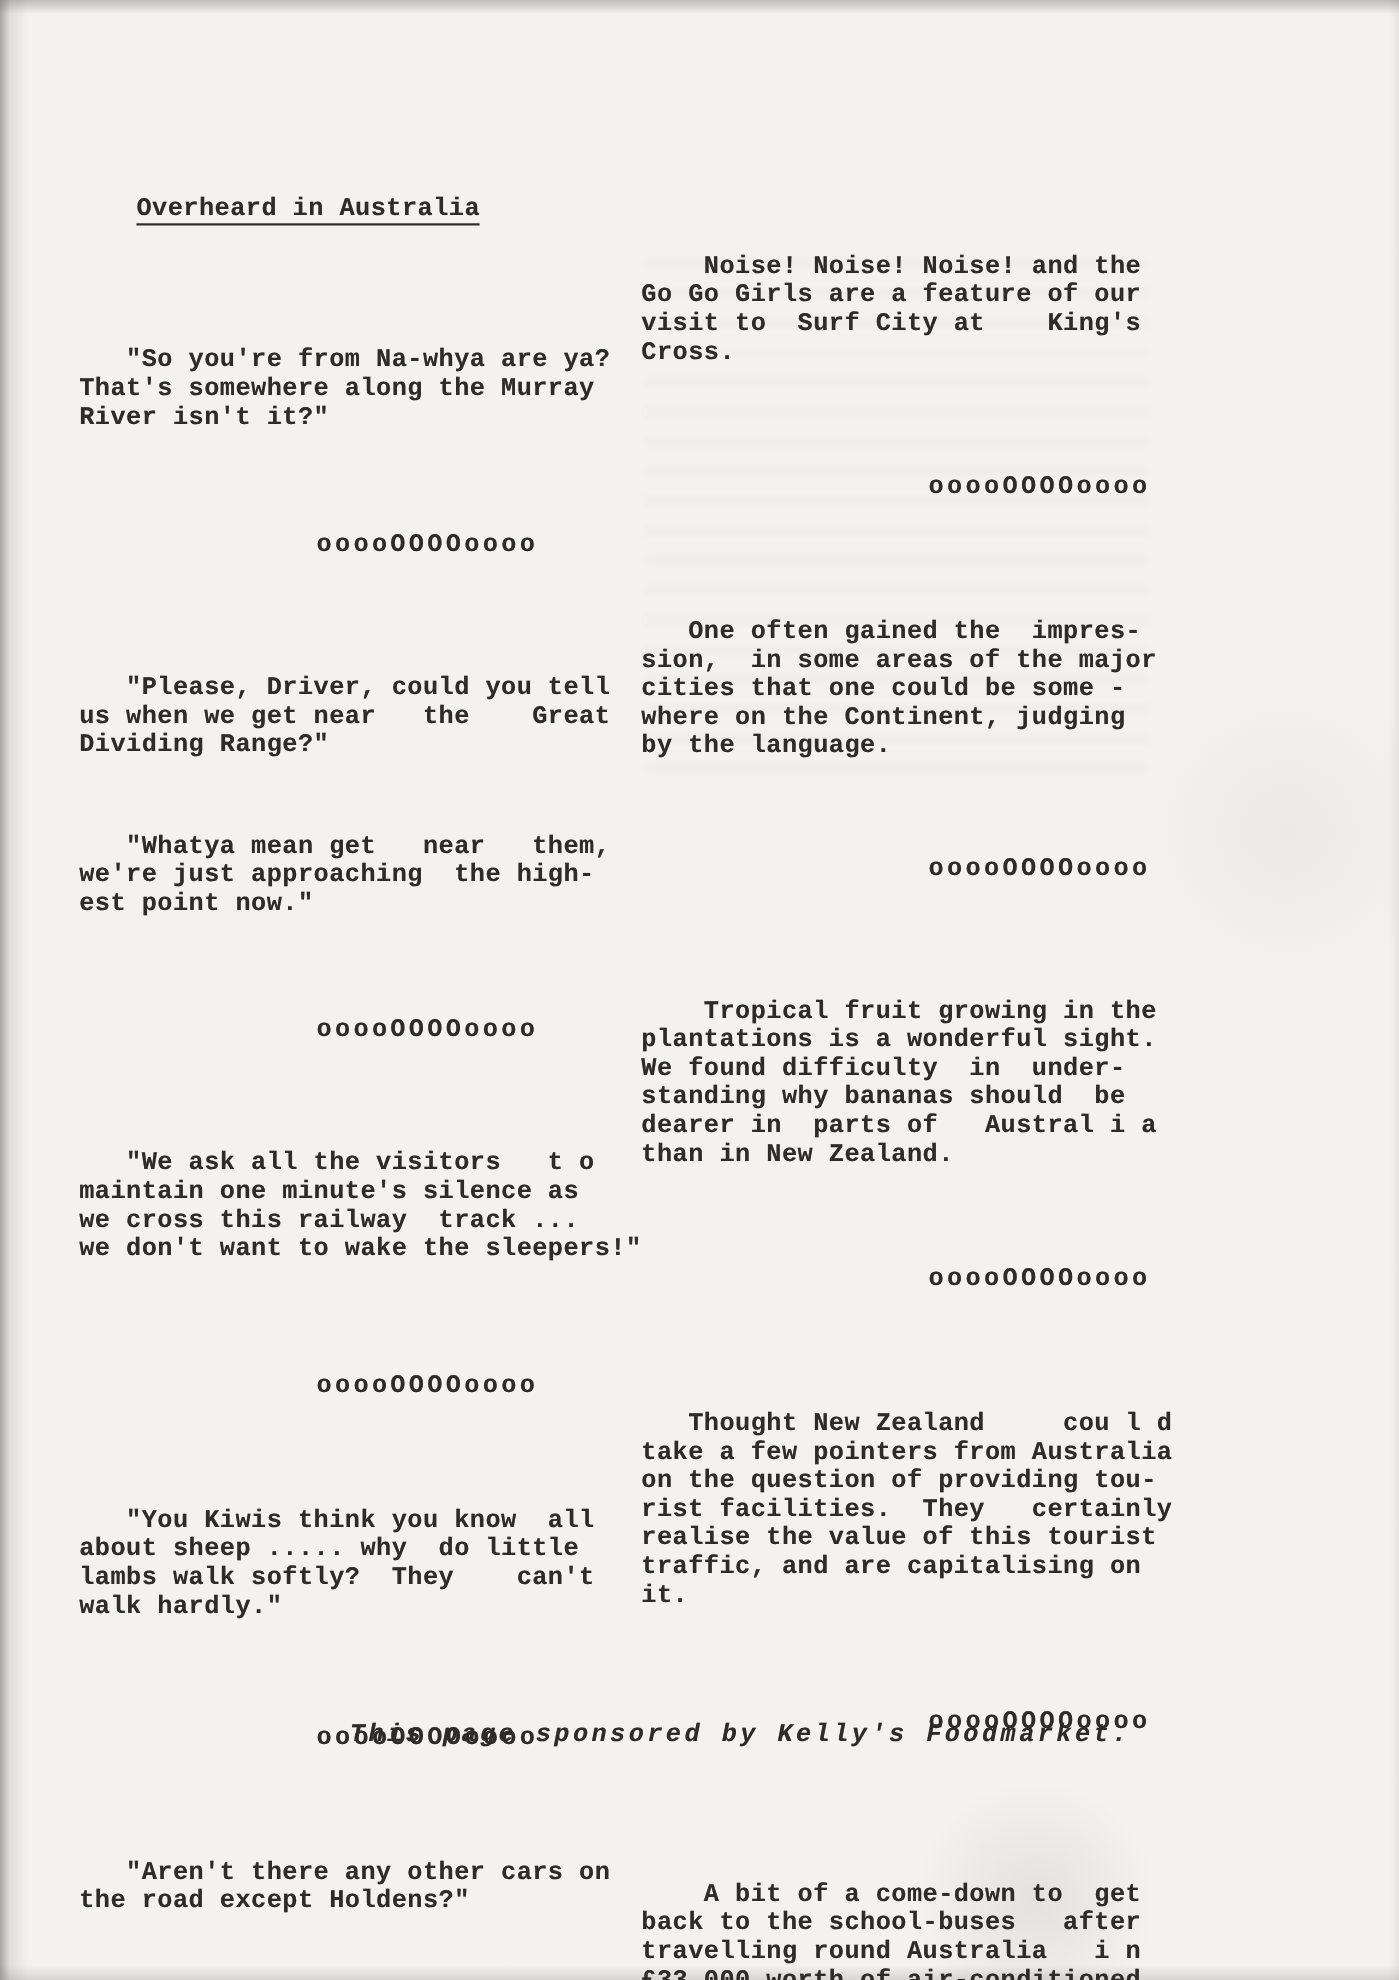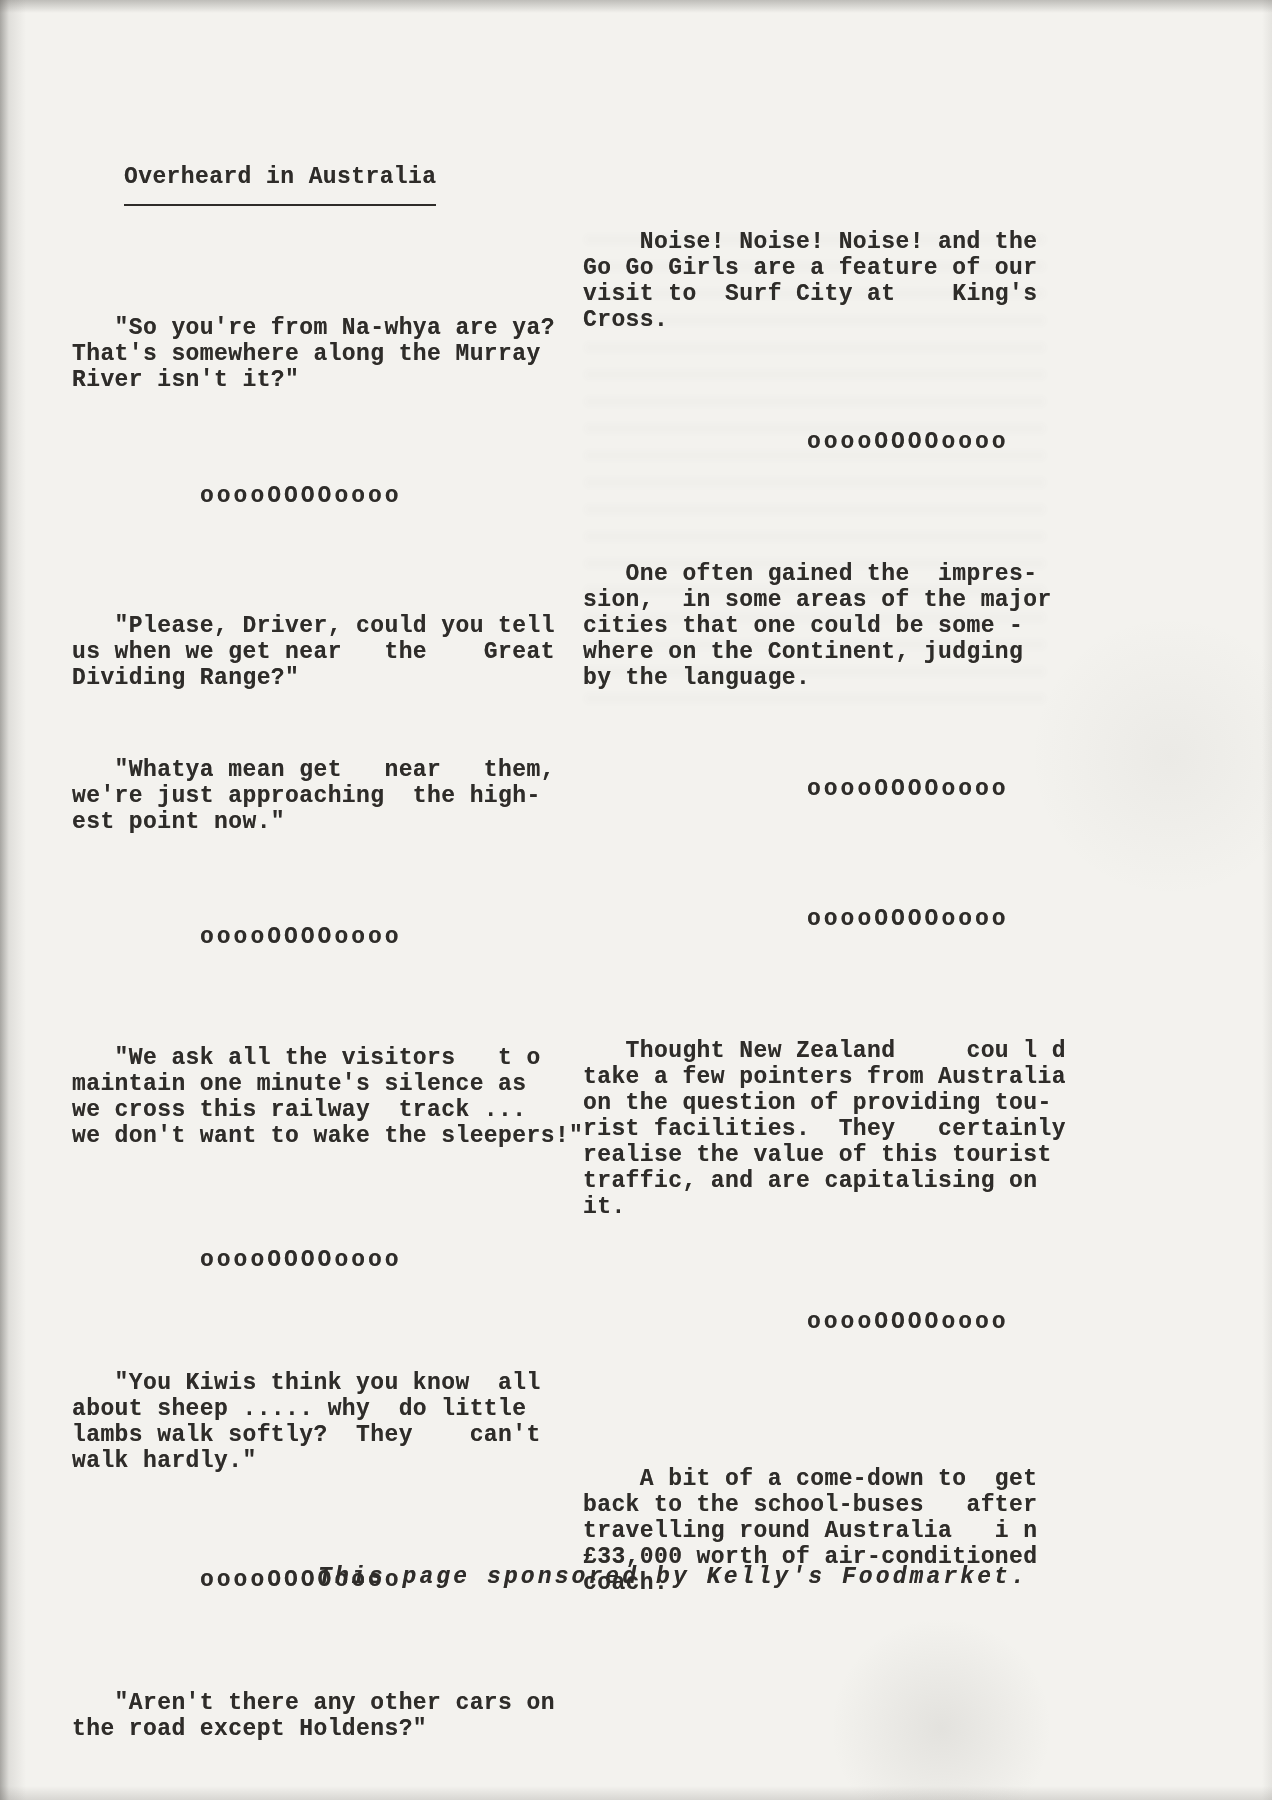--- a/index.html
+++ b/index.html
@@ -21,27 +21,27 @@
     font-size:23px;
     line-height:26px;
     letter-spacing:.4px;
     color:#2e2c29;
   }
   .col{position:absolute;white-space:pre;}
   .col-left{left:72px;top:112px;width:505px;}
   .col-right{left:583px;top:177px;width:500px;}
   .para{margin:0;text-shadow:0 0 .6px rgba(46,44,41,.5);}
   .heading{
-    margin:0;width:fit-content;
+    margin:12px;width:fit-content;
     border-bottom:2px solid #2e2c29;
-    padding-bottom:14px;
+    padding-bottom:1px;
     text-shadow:0 0 .6px rgba(46,44,41,.5);
   }
   .heading-1{margin-left:52px;margin-bottom:31px;}
-  .sep{margin:0;letter-spacing:3px;text-shadow:0 0 .6px rgba(46,44,41,.5);}
+  .sep{margin:0;letter-spacing:3px;text-shadow:0 0 .6px rgba(46,44,41,.5);text-align:center;}
   .col-left .sep{margin-left:128px;}
   .col-right .sep{margin-left:224px;}
   
   .lp1{margin-bottom:38px;} .ls1{margin-bottom:26px;}
   .lp2{margin-bottom:14px;} .lp3{margin-bottom:37px;} .ls2{margin-bottom:17px;}
   .lp4{margin-bottom:46px;} .ls3{margin-bottom:19px;}
   .lp5{margin-bottom:41px;} .ls4{margin-bottom:19px;}
   .lp6{margin-bottom:36px;}
   
   .rp1{margin-bottom:44px;} .rs1{margin-bottom:28px;}
@@ -118,20 +118,26 @@
 Cross.</p>
     <p class="sep rs1">ooooOOOOoooo</p>
 
     <p class="para rp2">   One often gained the  impres-
 sion,  in some areas of the major
 cities that one could be some -
 where on the Continent, judging
 by the language.</p>
     <p class="sep rs2">ooooOOOOoooo</p>
 
+    <p class="para rp3">    Tropical fruit growing in the
+plantations is a wonderful sight.
+We found difficulty  in  under-
+standing why bananas should  be
+dearer in  parts of   Austral i a
+than in New Zealand.</p>
     <p class="sep rs3">ooooOOOOoooo</p>
 
     <p class="para rp4">   Thought New Zealand     cou l d
 take a few pointers from Australia
 on the question of providing tou-
 rist facilities.  They   certainly
 realise the value of this tourist
 traffic, and are capitalising on
 it.</p>
     <p class="sep rs4">ooooOOOOoooo</p>

